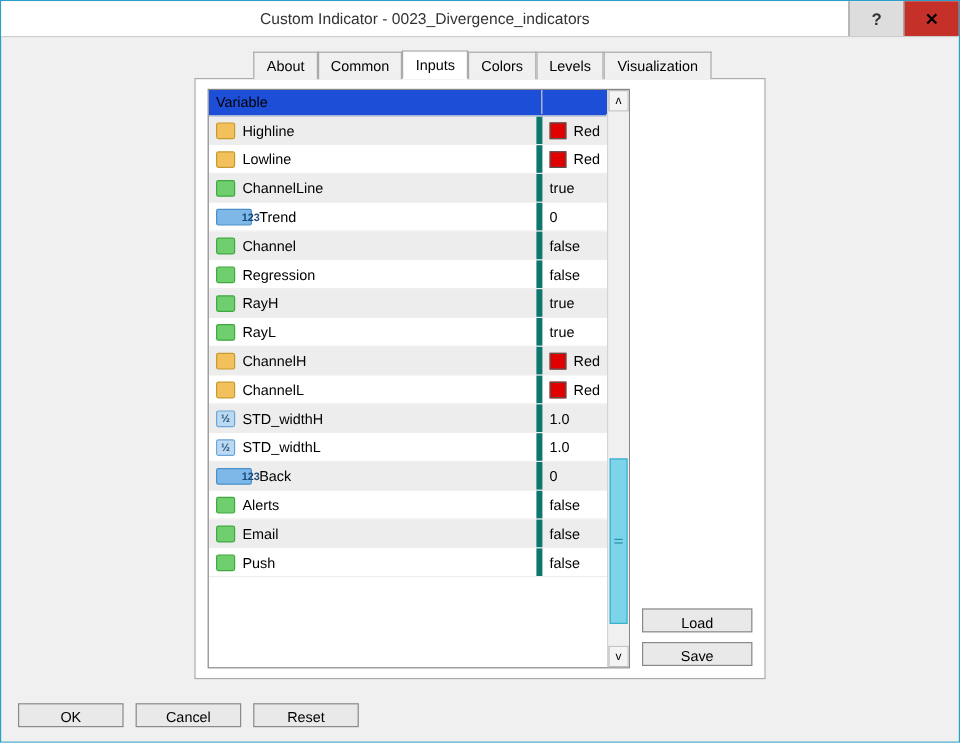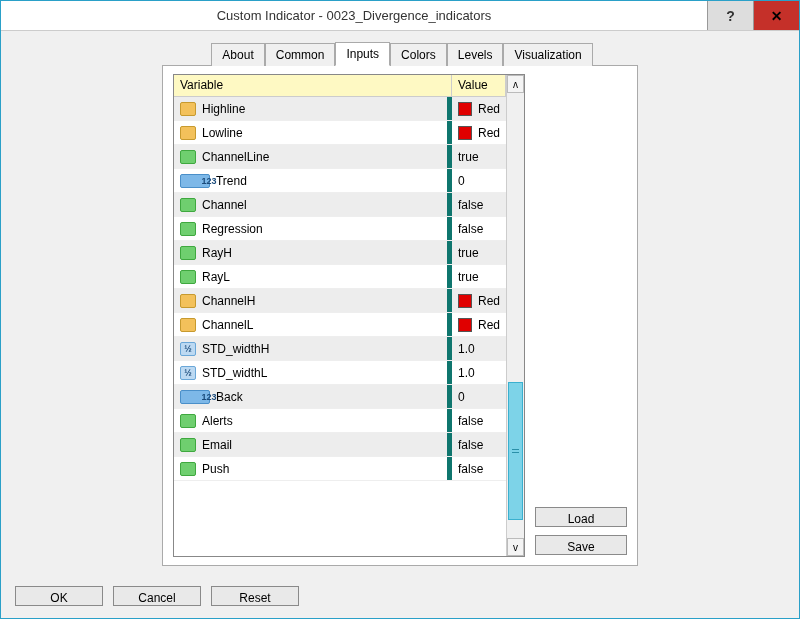--- a/index.html
+++ b/index.html
@@ -102,22 +102,23 @@
     overflow: hidden;
   }
   .gridbody {
     flex: 1;
     display: flex;
     flex-direction: column;
   }
   .grid-header {
     display: flex;
     height: 22px;
-    background: #fef9c3;
+    background: #1d4ed8;
     border-bottom: 1px solid #ccc;
+    flex-direction: column;
   }
   .grid-header .hcell {
     border-right: 1px solid #ccc;
     padding: 3px 6px;
     font-size: 12px;
   }
   .col-var { width: 278px; }
   .col-val { flex: 1; }
   .rows {
     flex: 1;

